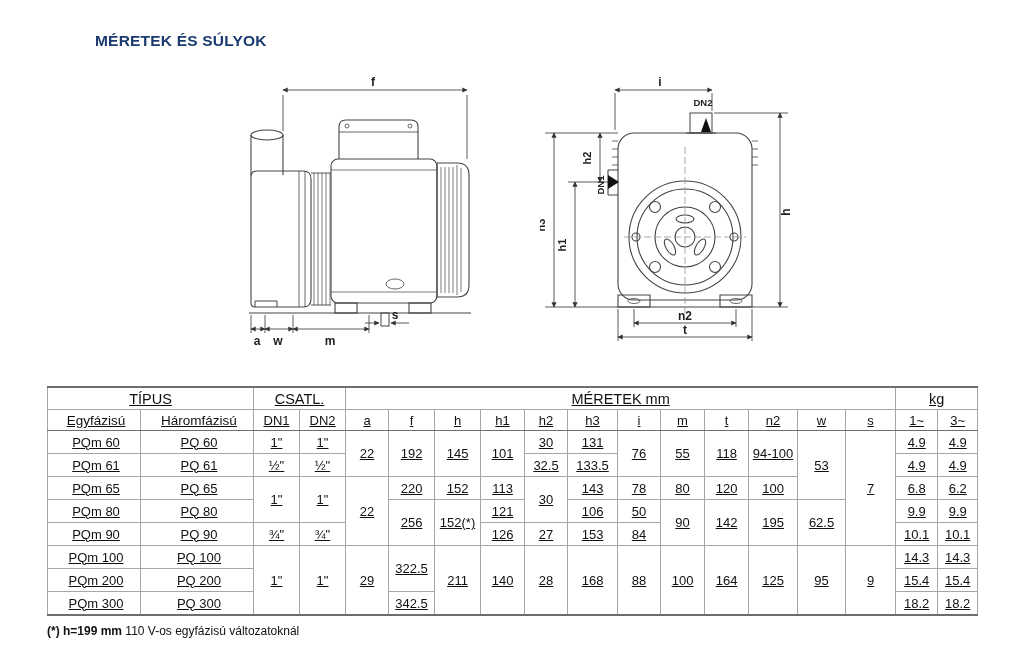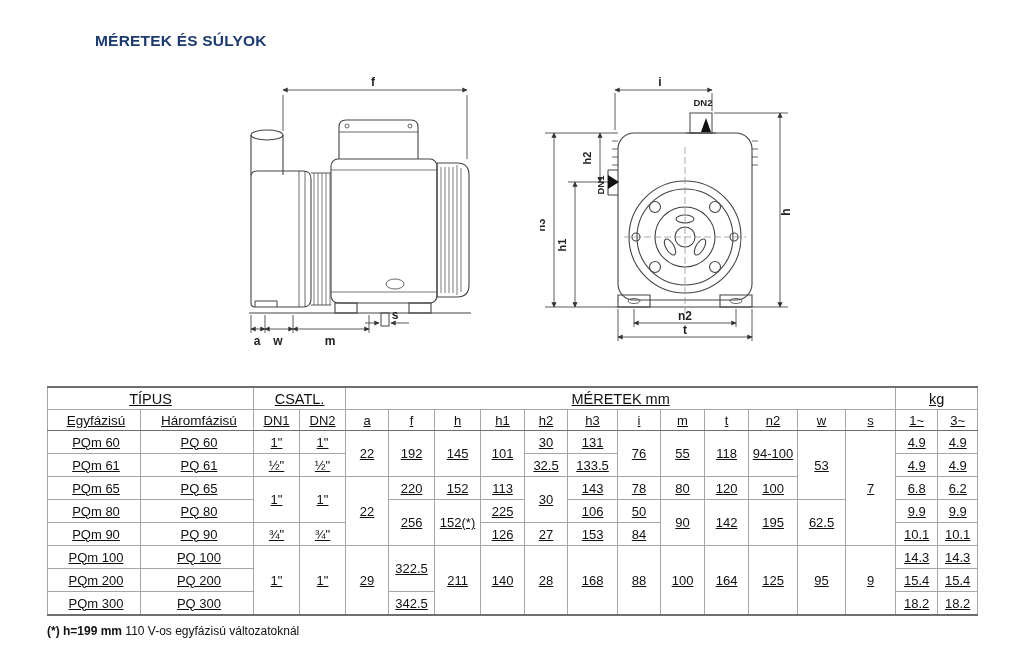--- a/index.html
+++ b/index.html
@@ -236,21 +236,21 @@
       <td>120</td>
       <td>100</td>
       <td>6.8</td>
       <td>6.2</td>
     </tr>
     <tr>
       <td class="name">PQm 80</td>
       <td class="name">PQ 80</td>
       <td rowspan="2">256</td>
       <td rowspan="2">152(*)</td>
-      <td>225</td>
+      <td>121</td>
       <td>106</td>
       <td>50</td>
       <td rowspan="2">90</td>
       <td rowspan="2">142</td>
       <td rowspan="2">195</td>
       <td rowspan="2">62.5</td>
       <td>9.9</td>
       <td>9.9</td>
     </tr>
     <tr>

